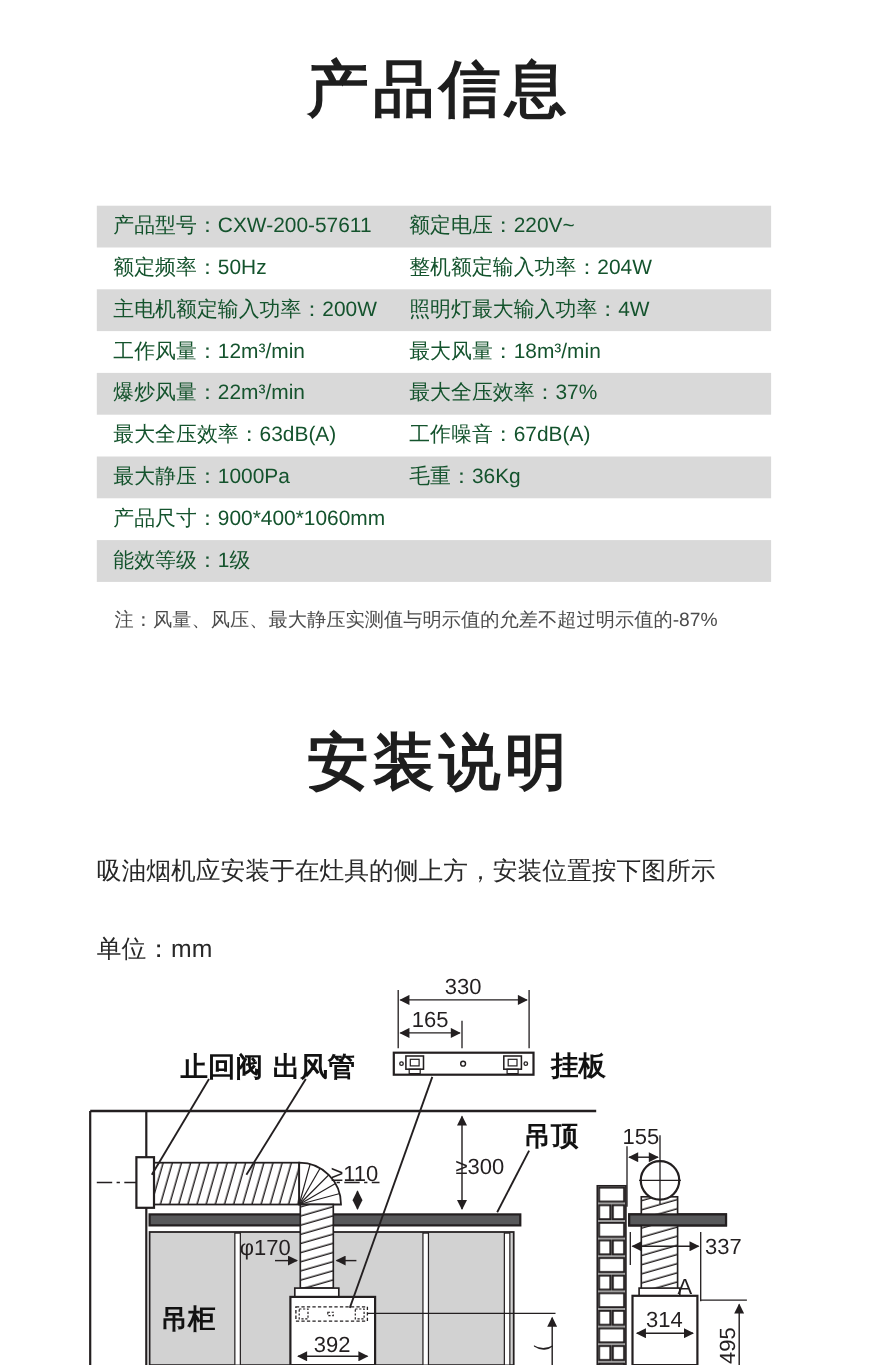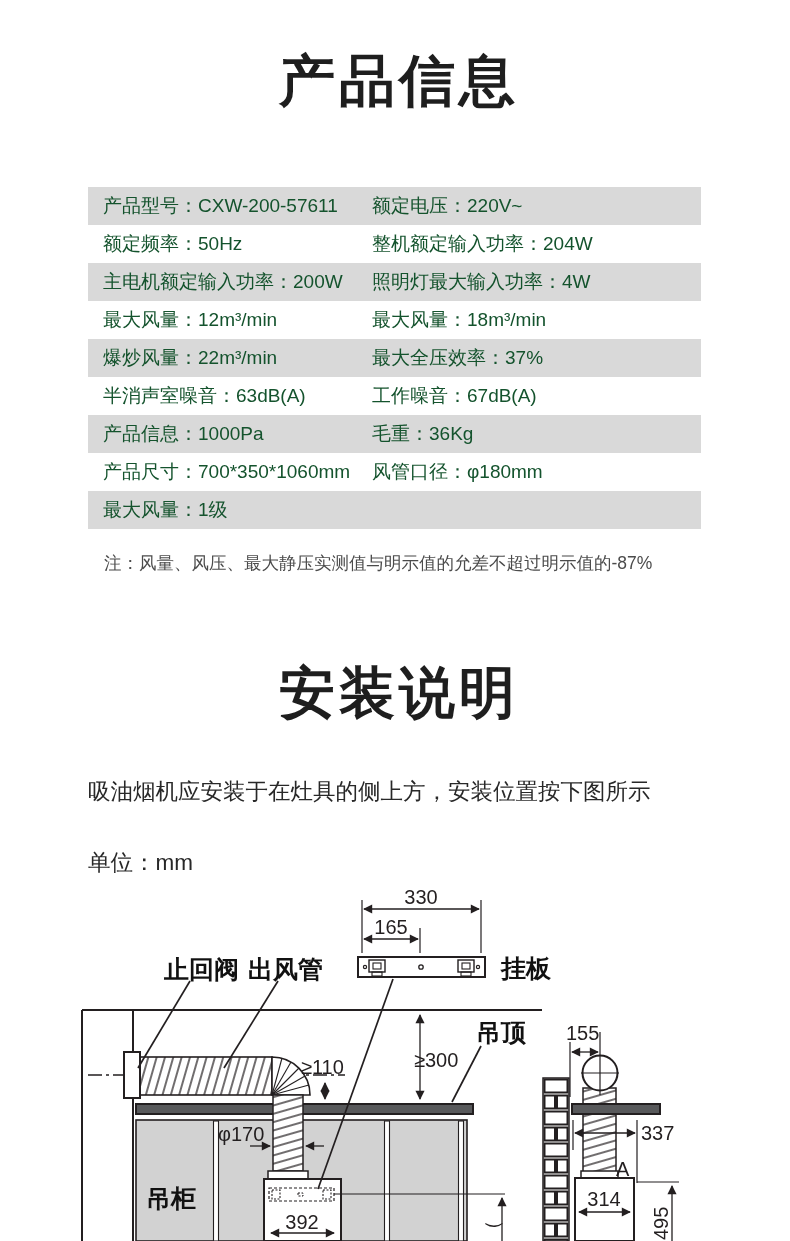--- a/index.html
+++ b/index.html
@@ -39,41 +39,40 @@
     </div>
     <div class="srow">
       <span class="cell-l">额定频率：50Hz</span>
       <span class="cell-r">整机额定输入功率：204W</span>
     </div>
     <div class="srow">
       <span class="cell-l">主电机额定输入功率：200W</span>
       <span class="cell-r">照明灯最大输入功率：4W</span>
     </div>
     <div class="srow">
-      <span class="cell-l">最大风量：12m³/min</span>
+      <span class="cell-l">工作风量：12m³/min</span>
       <span class="cell-r">最大风量：18m³/min</span>
     </div>
     <div class="srow">
       <span class="cell-l">爆炒风量：22m³/min</span>
       <span class="cell-r">最大全压效率：37%</span>
     </div>
     <div class="srow">
-      <span class="cell-l">半消声室噪音：63dB(A)</span>
+      <span class="cell-l">最大全压效率：63dB(A)</span>
       <span class="cell-r">工作噪音：67dB(A)</span>
     </div>
     <div class="srow">
-      <span class="cell-l">产品信息：1000Pa</span>
+      <span class="cell-l">最大静压：1000Pa</span>
       <span class="cell-r">毛重：36Kg</span>
     </div>
     <div class="srow">
-      <span class="cell-l">产品尺寸：700*350*1060mm</span>
-      <span class="cell-r">风管口径：φ180mm</span>
-    </div>
-    <div class="srow">
-      <span class="cell-l">最大风量：1级</span>
+      <span class="cell-l">产品尺寸：900*400*1060mm</span>
+    </div>
+    <div class="srow">
+      <span class="cell-l">能效等级：1级</span>
       <span class="cell-r"></span>
     </div>
   </div>
 
   <div id="note">注：风量、风压、最大静压实测值与明示值的允差不超过明示值的-87%</div>
 
   <div id="title2" class="sec-title">安装说明</div>
   <div id="para1" class="para">吸油烟机应安装于在灶具的侧上方，安装位置按下图所示</div>
   <div id="para2" class="para">单位：mm</div>
 

